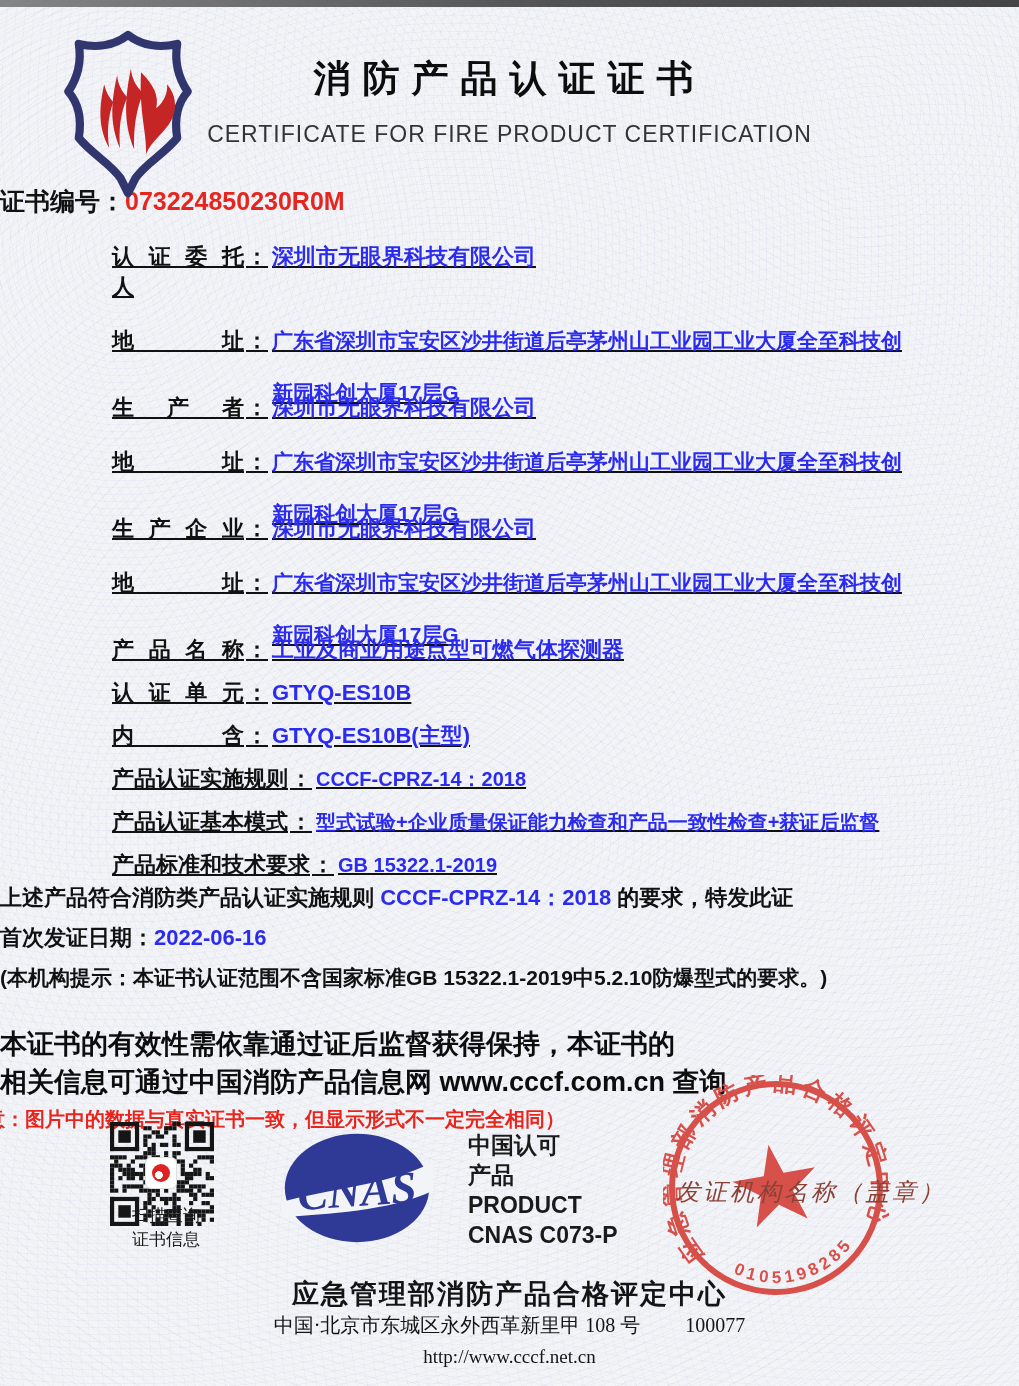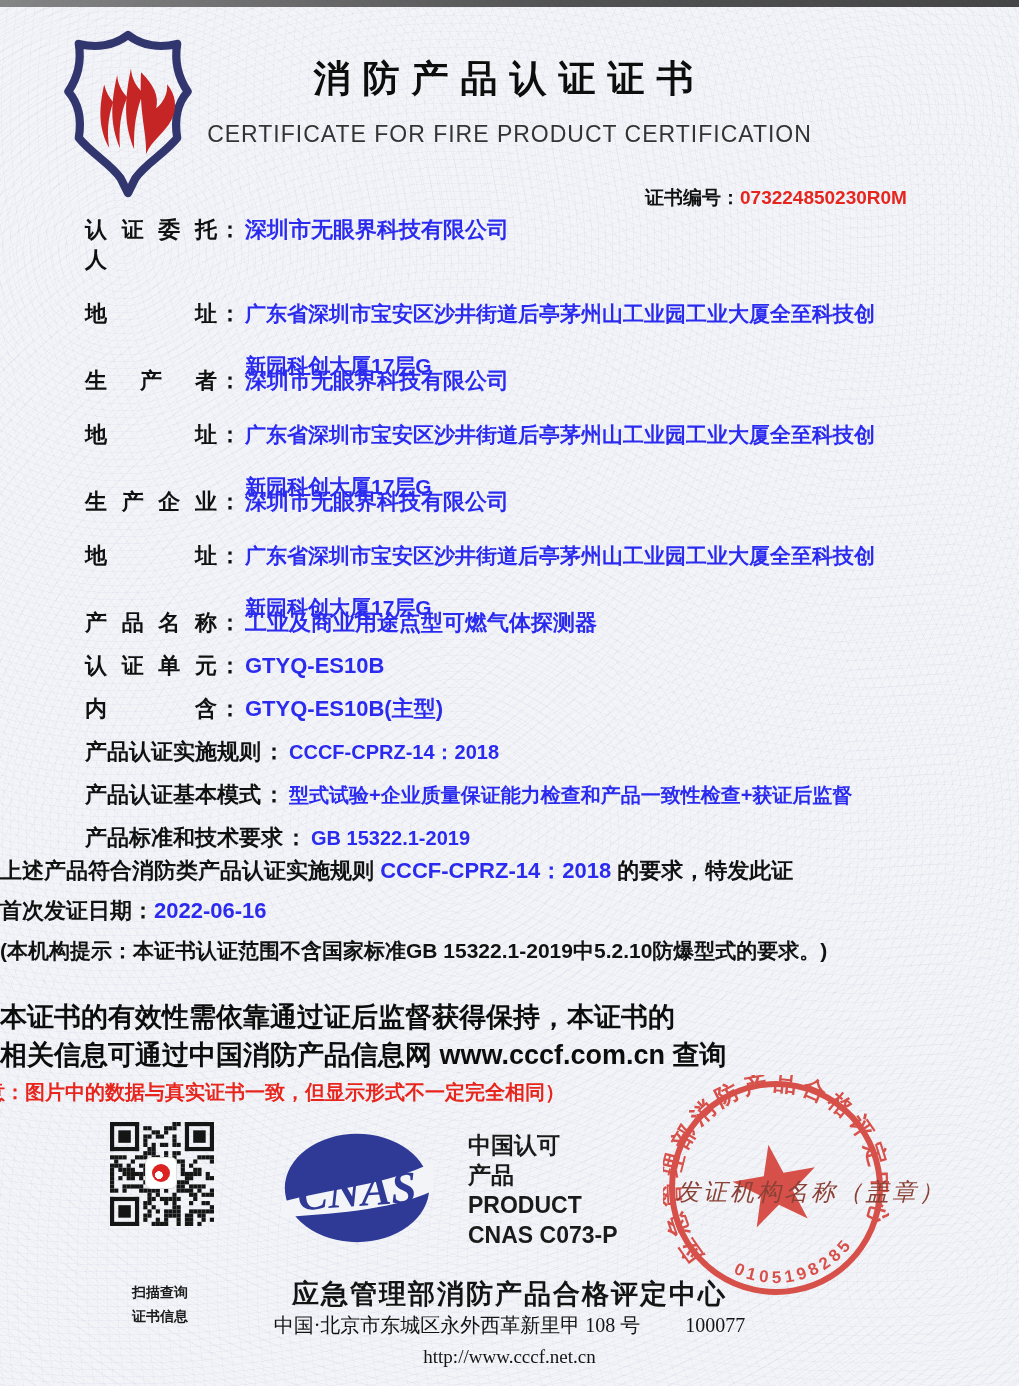--- a/index.html
+++ b/index.html
@@ -18,25 +18,25 @@
     color:#111;
   }
   .scan-edge{position:absolute;top:0;left:0;width:100%;height:7px;
     background:linear-gradient(90deg,#6a6a6a,#2a2a2a 55%,#1a1a1a);opacity:.8;}
 
   
   .logo{position:absolute;left:52px;top:26px;width:152px;height:176px;}
   .title{margin:0;padding-top:54px;text-align:center;
     font-size:37px;font-weight:700;letter-spacing:12px;color:#0d0d0d;}
   .subtitle{margin-top:17px;text-align:center;font-size:23px;letter-spacing:1px;color:#333;font-weight:500;}
-  .cert-row{margin-top:37px;padding-left:645px;font-size:19px;font-weight:700;white-space:nowrap;}
+  .cert-row{margin-top:37px;font-size:25px;font-weight:700;white-space:nowrap;}
   .cert-no{color:#e6251f;font-weight:700;}
 
   
-  .fields{margin-top:4px;padding-left:85px;padding-right:60px;}
+  .fields{margin-top:24px;padding-left:112px;padding-right:60px;text-decoration:underline;}
   .row{display:flex;align-items:flex-start;font-size:22px;line-height:30px;margin-bottom:13px;}
   .lbl{display:inline-block;width:132px;font-weight:700;text-align:justify;text-align-last:justify;flex:none;}
   .lbl.auto{width:auto;text-align-last:auto;flex:none;}
   .colon{font-weight:700;margin:0 4px 0 2px;flex:none;}
   .val{color:#2b2bf0;font-weight:600;}
   .row.addr{line-height:52px;margin-bottom:-26px;}
   .row.addr .val{width:634px;font-size:21px;}
   .row.rule .val{font-size:20px;}
 
   
@@ -49,21 +49,21 @@
   .vline{font-size:27px;font-weight:700;line-height:38px;color:#0d0d0d;}
   .red-note{position:relative;left:-55px;margin-top:4px;font-size:20px;line-height:28px;
     font-weight:700;color:#e8251d;}
 
   
   .qr{position:absolute;left:110px;top:1122px;width:104px;height:104px;}
   .qr-logo{position:absolute;left:146px;top:1158px;width:30px;height:30px;background:#fff;
     border-radius:5px;box-shadow:0 0 0 1px #ddd;}
   .qr-logo::after{content:"";position:absolute;left:6px;top:6px;width:18px;height:18px;border-radius:50%;
     background:radial-gradient(circle at 38% 62%, #fff 0 24%, #d22 26% 100%);}
-  .qr-caption{position:absolute;left:132px;top:1280px;font-size:14px;line-height:24px;color:#1a1a1a;font-weight:700;}
+  .qr-caption{position:absolute;left:132px;top:1204px;font-size:17px;line-height:24px;color:#1a1a1a;font-weight:400;}
 
   .cnas-logo{position:absolute;left:281px;top:1128px;width:152px;height:120px;}
   .cnas-text{position:absolute;left:468px;top:1130px;font-size:23px;line-height:30px;color:#1a1a1a;font-weight:600;}
 
   .stamp{position:absolute;left:663px;top:1075px;width:226px;height:226px;opacity:.92;}
   .stamp-overlay{position:absolute;left:676px;top:1176px;width:300px;
     font-family:"Liberation Serif","DejaVu Serif",serif;font-style:italic;
     font-size:24px;letter-spacing:3px;color:#8a4136;font-weight:400;}
 
   

